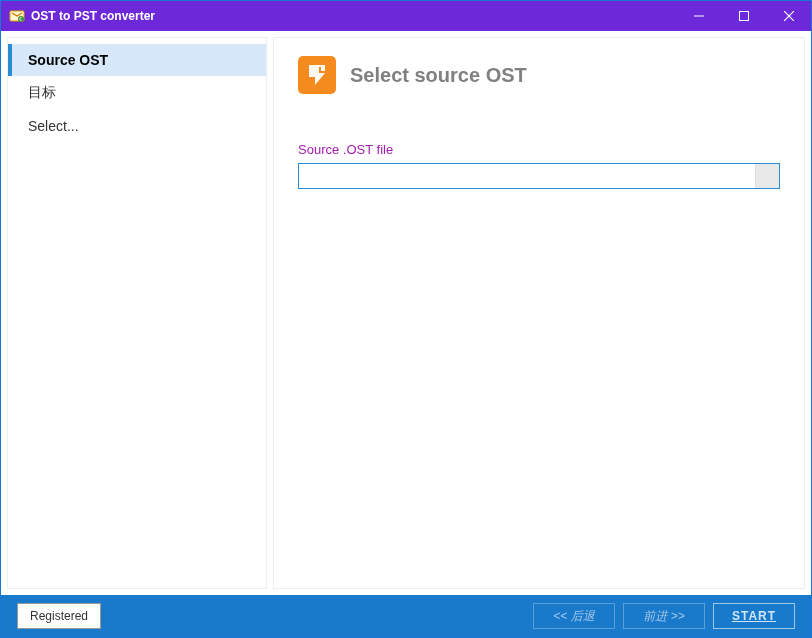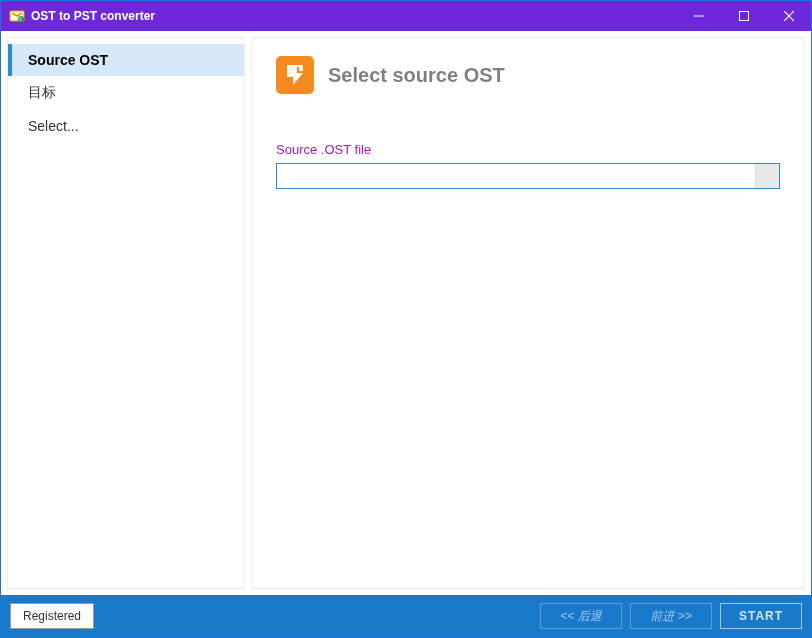--- a/index.html
+++ b/index.html
@@ -46,21 +46,21 @@
       cursor: pointer;
     }
     .main-area {
       display: flex;
       height: calc(100% - 30px - 42px);
       padding: 6px;
       gap: 6px;
       background: #fff;
     }
     .sidebar {
-      width: 238px;
+      width: 260px;
       border: 1px solid #ededed;
       background: #fff;
       padding-top: 6px;
     }
     .sidebar-item {
       padding: 8px 16px;
       font-size: 14px;
       color: #333;
       cursor: pointer;
       border-left: 4px solid transparent;
@@ -121,21 +121,21 @@
       background: #e8e8e8;
       border: none;
       border-left: 1px solid #ddd;
       cursor: pointer;
     }
     .footer {
       height: 42px;
       background: #1979ca;
       display: flex;
       align-items: center;
-      padding: 0 9px;
+      padding: 0 16px;
       gap: 8px;
     }
     .footer-spacer {
       flex: 1;
     }
     .footer-btn {
       height: 26px;
       min-width: 82px;
       padding: 0 12px;
       background: #fff;
@@ -152,20 +152,21 @@
       border: 1px solid #5a9fd6;
       color: #a8c8e8;
       cursor: default;
       font-style: italic;
     }
     .footer-btn.start {
       background: #1979ca;
       border: 1px solid #9fc8e8;
       color: #cfe5f7;
       font-weight: bold;
+      text-decoration: underline;
       letter-spacing: 1px;
     }
     .footer-btn.cancel {
       background: #1979ca;
       border: 1px solid #9fc8e8;
       color: #fff;
     }
   </style>
 </head>
 <body>

